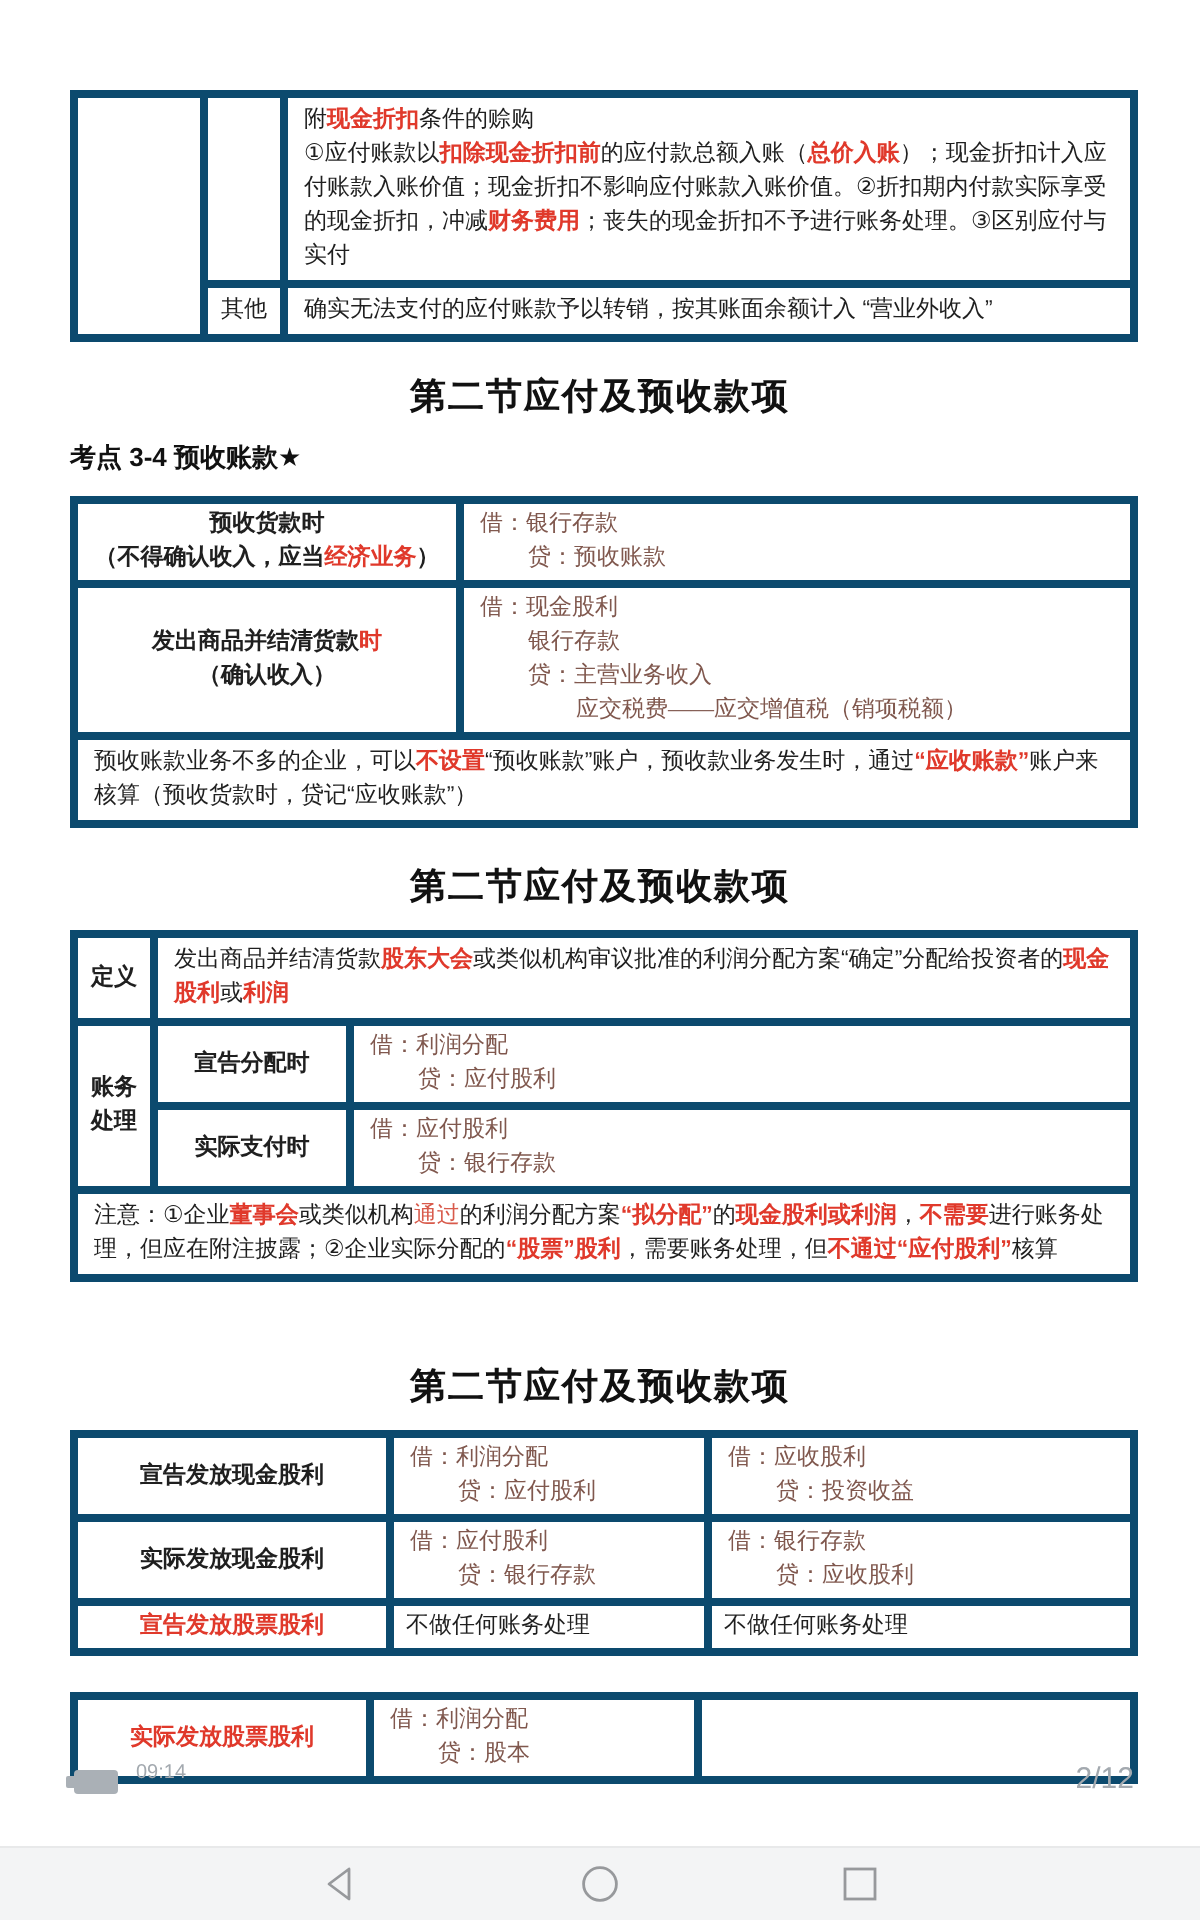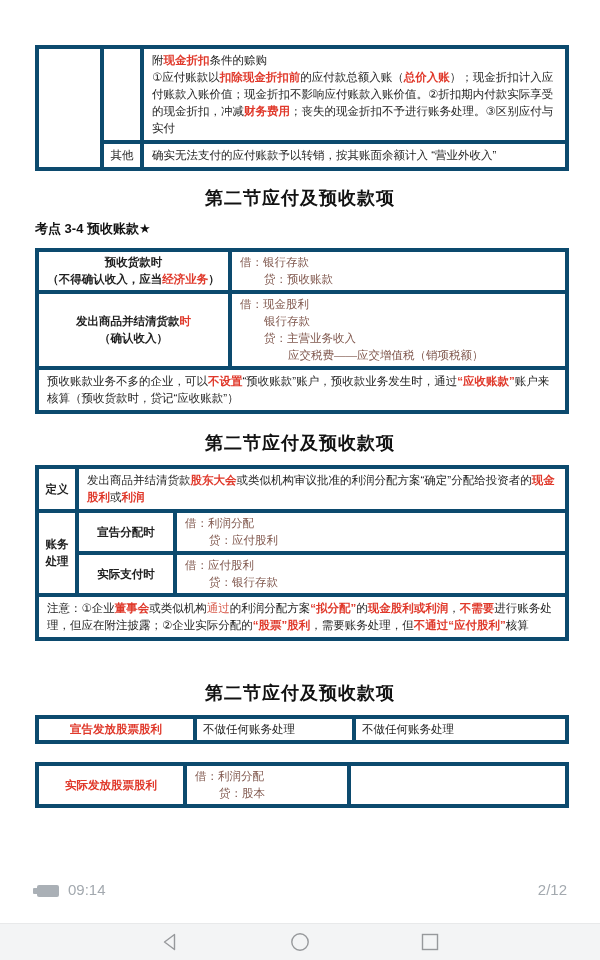--- a/index.html
+++ b/index.html
@@ -24,21 +24,21 @@
   .section-title { font-size:18px; font-weight:bold; text-align:center; color:#111;
     letter-spacing:1px; margin:15px 0 10px 0; }
   .kaodian { font-size:13px; font-weight:bold; margin:8px 0 10px 0; color:#111; }
   .note-cell { padding:3px 8px; }
   
   .status-row { position:absolute; left:0; top:877px; width:600px; height:30px; }
   .battery { position:absolute; left:37px; top:8px; width:22px; height:12px;
     background:#aab0b6; border-radius:2px; }
   .battery:before { content:""; position:absolute; left:-4px; top:3px; width:4px; height:6px;
     background:#aab0b6; border-radius:1px 0 0 1px; }
-  .clock { position:absolute; left:68px; top:4px; font-size:15px; color:#a3a9af; }
+  .clock { position:absolute; left:68px; top:4px; font-size:10px; color:#a3a9af; }
   .page-indicator { position:absolute; right:33px; top:4px; font-size:15px; color:#a3a9af; }
   
   .navbar { position:absolute; left:0; bottom:0; width:600px; height:37px;
     background:#f3f4f5; border-top:1px solid #e8e9ea;
     display:flex; align-items:center; justify-content:center; gap:108px; }
   .nav-icon { width:22px; height:22px; display:block; }
   .nav-icon svg { display:block; }
 </style>
 </head>
 <body>
@@ -135,20 +135,42 @@
 
   <h1 class="section-title" style="margin-top:40px;">第二节应付及预收款项</h1>
 
   <table>
     <colgroup>
         <col style="width:158px">
         <col style="width:159px">
         <col style="width:213px">
       </colgroup>
     <tbody>
+    <tr style="height:40px;">
+      <td class="lbl">宣告发放现金股利</td>
+      <td class="entry-cell">
+        <div class="entry-line">借：利润分配</div>
+        <div class="entry-line ind1">贷：应付股利</div>
+      </td>
+      <td class="entry-cell">
+        <div class="entry-line">借：应收股利</div>
+        <div class="entry-line ind1">贷：投资收益</div>
+      </td>
+    </tr>
+    <tr style="height:40px;">
+      <td class="lbl">实际发放现金股利</td>
+      <td class="entry-cell">
+        <div class="entry-line">借：应付股利</div>
+        <div class="entry-line ind1">贷：银行存款</div>
+      </td>
+      <td class="entry-cell">
+        <div class="entry-line">借：银行存款</div>
+        <div class="entry-line ind1">贷：应收股利</div>
+      </td>
+    </tr>
     <tr style="height:22px;">
       <td class="lbl red-lbl">宣告发放股票股利</td>
       <td>不做任何账务处理</td>
       <td>不做任何账务处理</td>
     </tr>
   </tbody>
     </table>
 
   <table style="margin-top:18px;">
     <colgroup>

